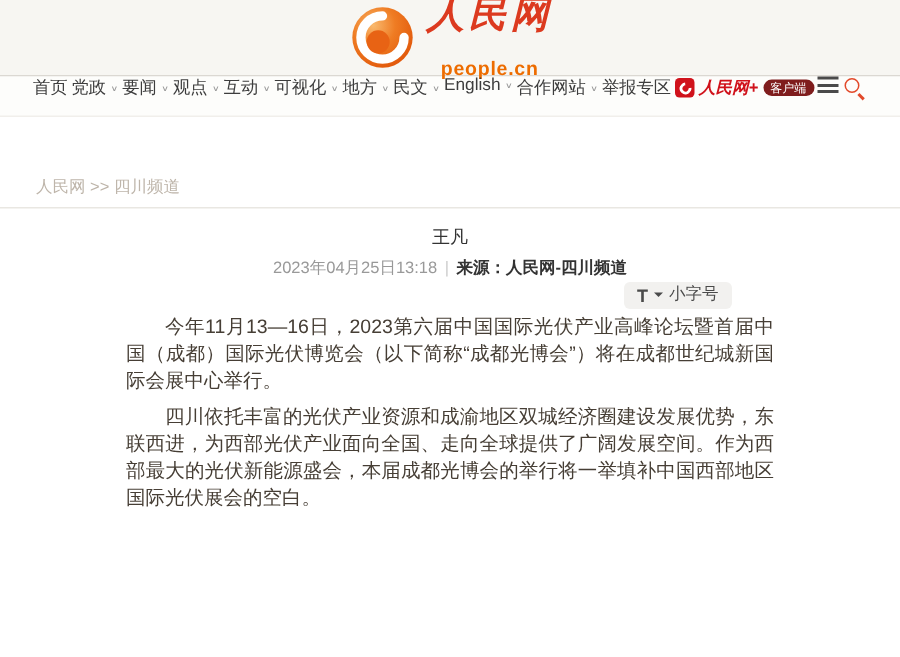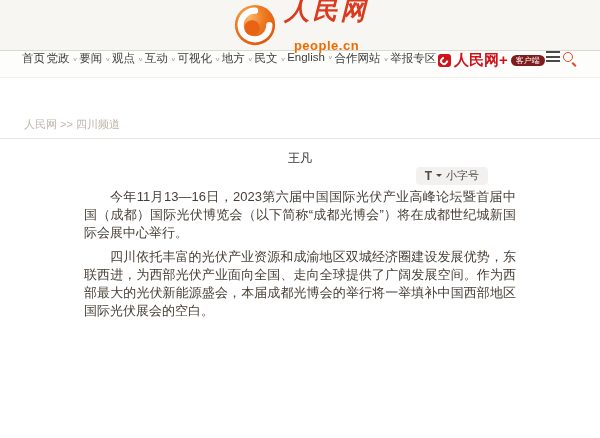--- a/index.html
+++ b/index.html
@@ -18,21 +18,21 @@
   
   .nav { height:27px; background:#fdfdfb; display:flex; align-items:flex-start;
     justify-content:space-between; padding:0 22px; border-bottom:1px solid #f1efeb; }
   .nav-item { display:flex; align-items:center; font-size:11.5px; color:#3d3d3d;
     text-decoration:none; cursor:pointer; white-space:nowrap; }
   .chev { font-size:7px; color:#9a9a9a; margin-left:3px; transform:scaleY(.75); }
   .app-badge { display:flex; align-items:center; gap:3px; cursor:pointer; }
   .app-icon { width:13px; height:13px; background:#d0121b; border-radius:3px; position:relative; }
   .app-icon::after { content:""; position:absolute; inset:2.5px; border:2px solid #fff;
     border-radius:50%; border-top-color:transparent; transform:rotate(40deg); }
-  .app-brand { color:#d0121b; font-size:15px; font-weight:bold; }
+  .app-brand { color:#d0121b; font-size:11px; font-weight:bold; font-style:italic; }
   .app-pill { background:#7f1d1d; color:#fff; font-size:8px; padding:1.5px 5px;
     border-radius:8px; line-height:1; }
   .hamburger { width:14px; display:flex; flex-direction:column; gap:2.5px; cursor:pointer; }
   .hamburger div { height:2px; background:#4a4a4a; }
   .search-btn { position:relative; width:16px; height:16px; cursor:pointer; }
   .search-btn::before { content:""; position:absolute; top:1px; left:1px; width:8px; height:8px;
     border:1.7px solid #e2492a; border-radius:50%; }
   .search-btn::after { content:""; position:absolute; left:11px; top:11px; width:5px; height:1.7px;
     background:#e2492a; transform:rotate(45deg); transform-origin:0 0; }
 
@@ -142,20 +142,23 @@
     </span>
   <span class="search-btn"></span>
 </div>
 
 <div class="breadcrumb-row">
   <span class="breadcrumb">人民网 &gt;&gt; 四川频道</span>
 </div>
 
 <div class="article">
   <div class="author">王凡</div>
+  <div class="meta">
+    <span>2023年04月25日13:18</span><span class="sep">|</span><span class="source">来源：人民网-四川频道</span>
+  </div>
   <div class="toolbar">
     <span class="font-pill">
       <span class="t-icon">T</span>
       <span class="t-arrow"></span>
       <span>小字号</span>
     </span>
   </div>
   <div class="content">
     <p class="para">今年11月13—16日，2023第六届中国国际光伏产业高峰论坛暨首届中国（成都）国际光伏博览会（以下简称“成都光博会”）将在成都世纪城新国际会展中心举行。</p>
     <p class="para">四川依托丰富的光伏产业资源和成渝地区双城经济圈建设发展优势，东联西进，为西部光伏产业面向全国、走向全球提供了广阔发展空间。作为西部最大的光伏新能源盛会，本届成都光博会的举行将一举填补中国西部地区国际光伏展会的空白。</p>

